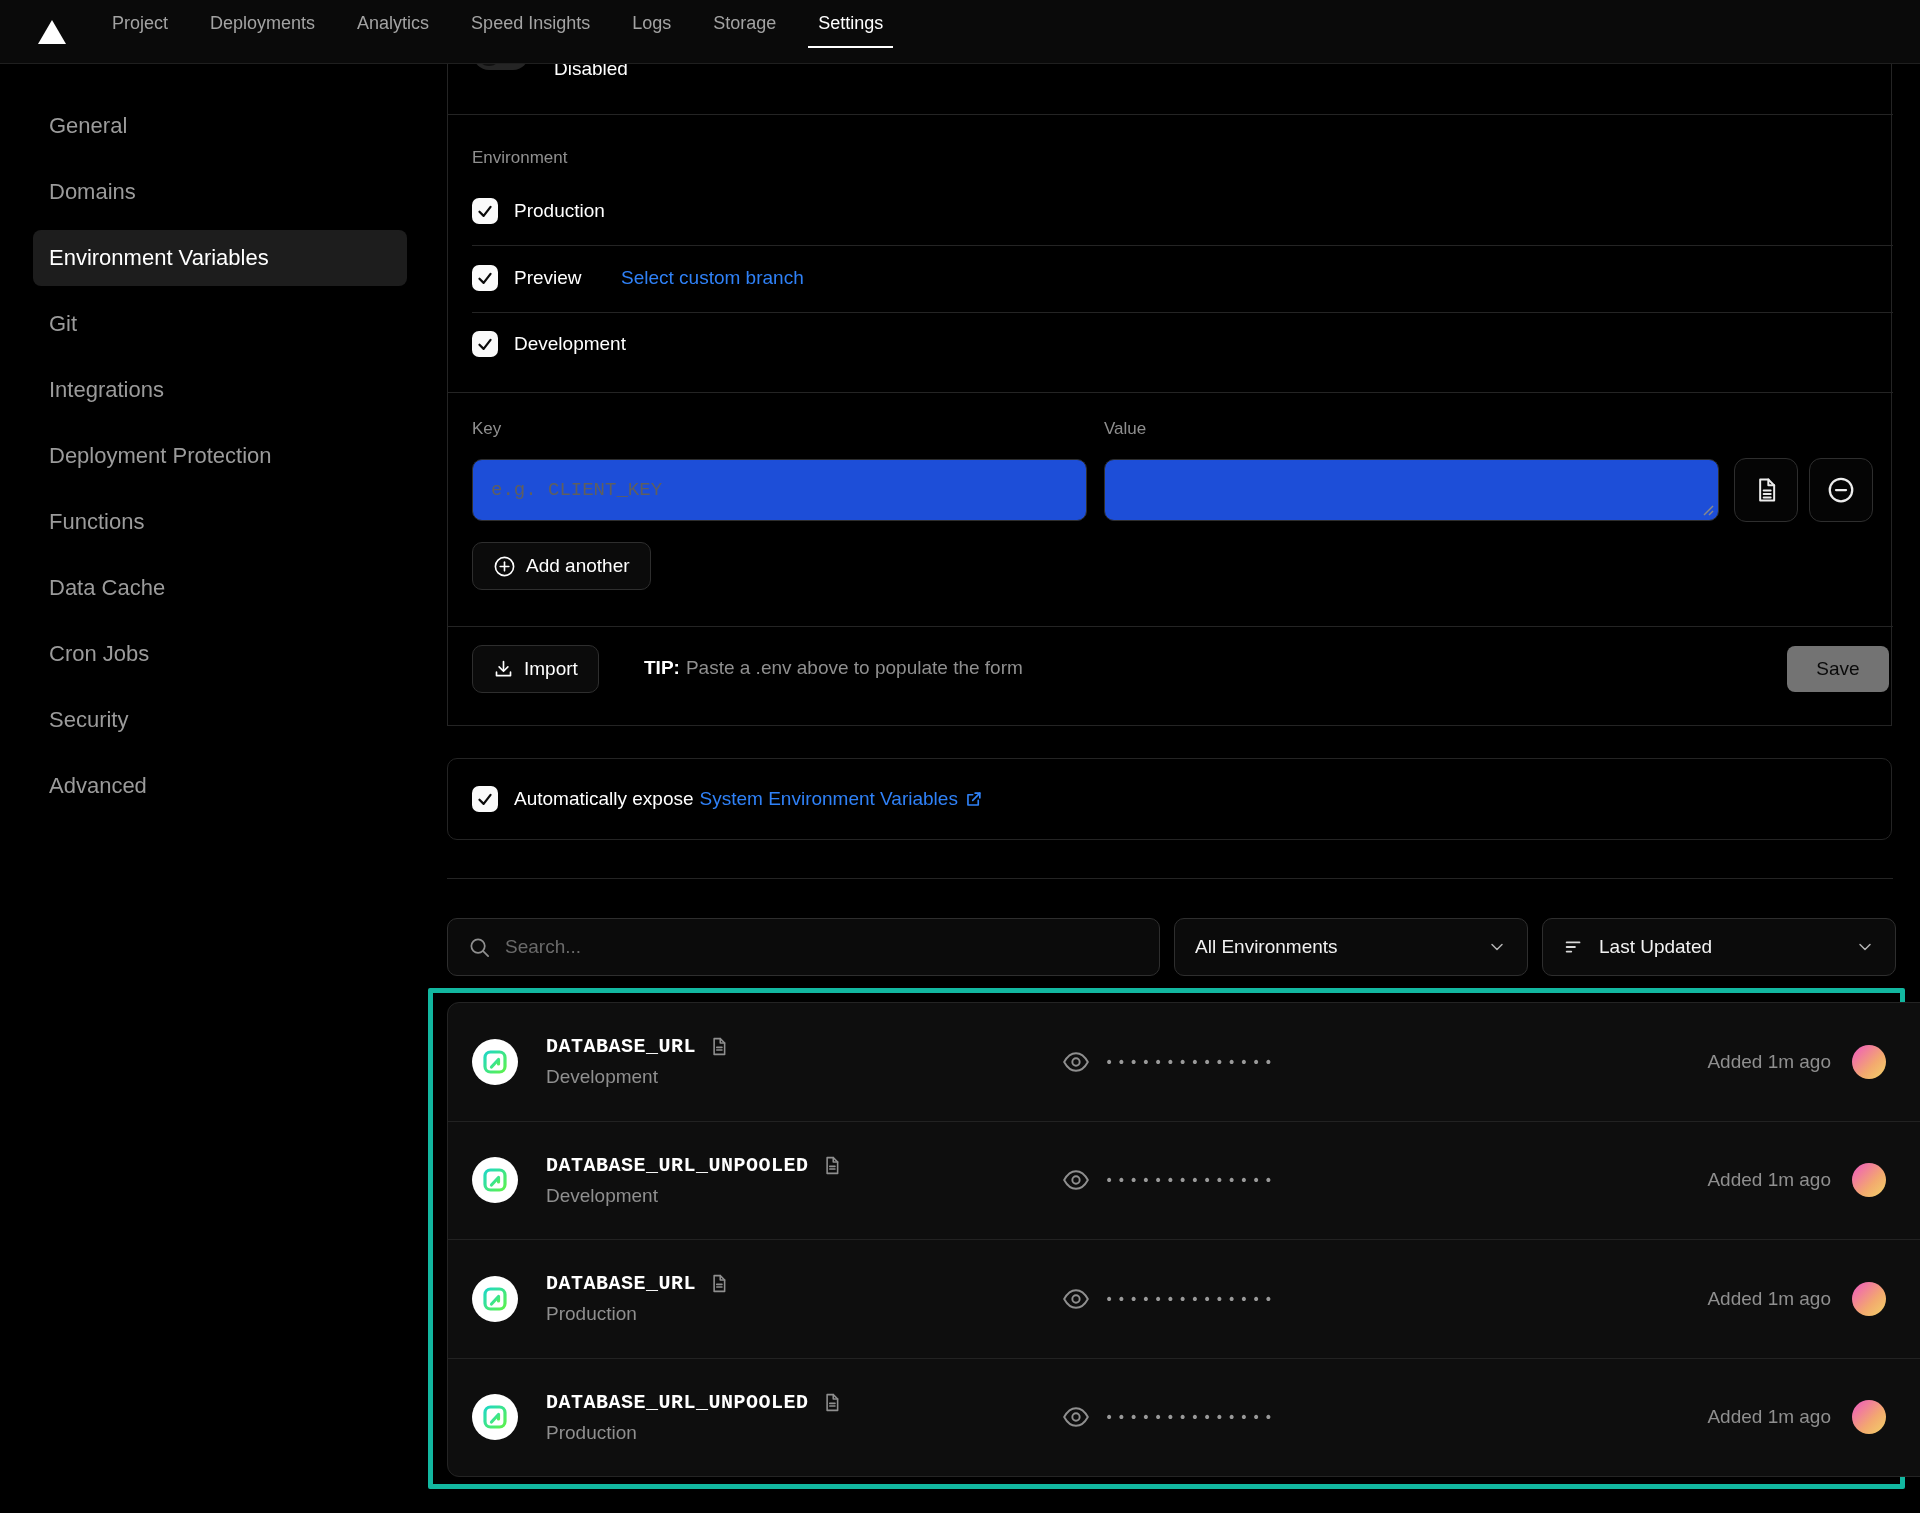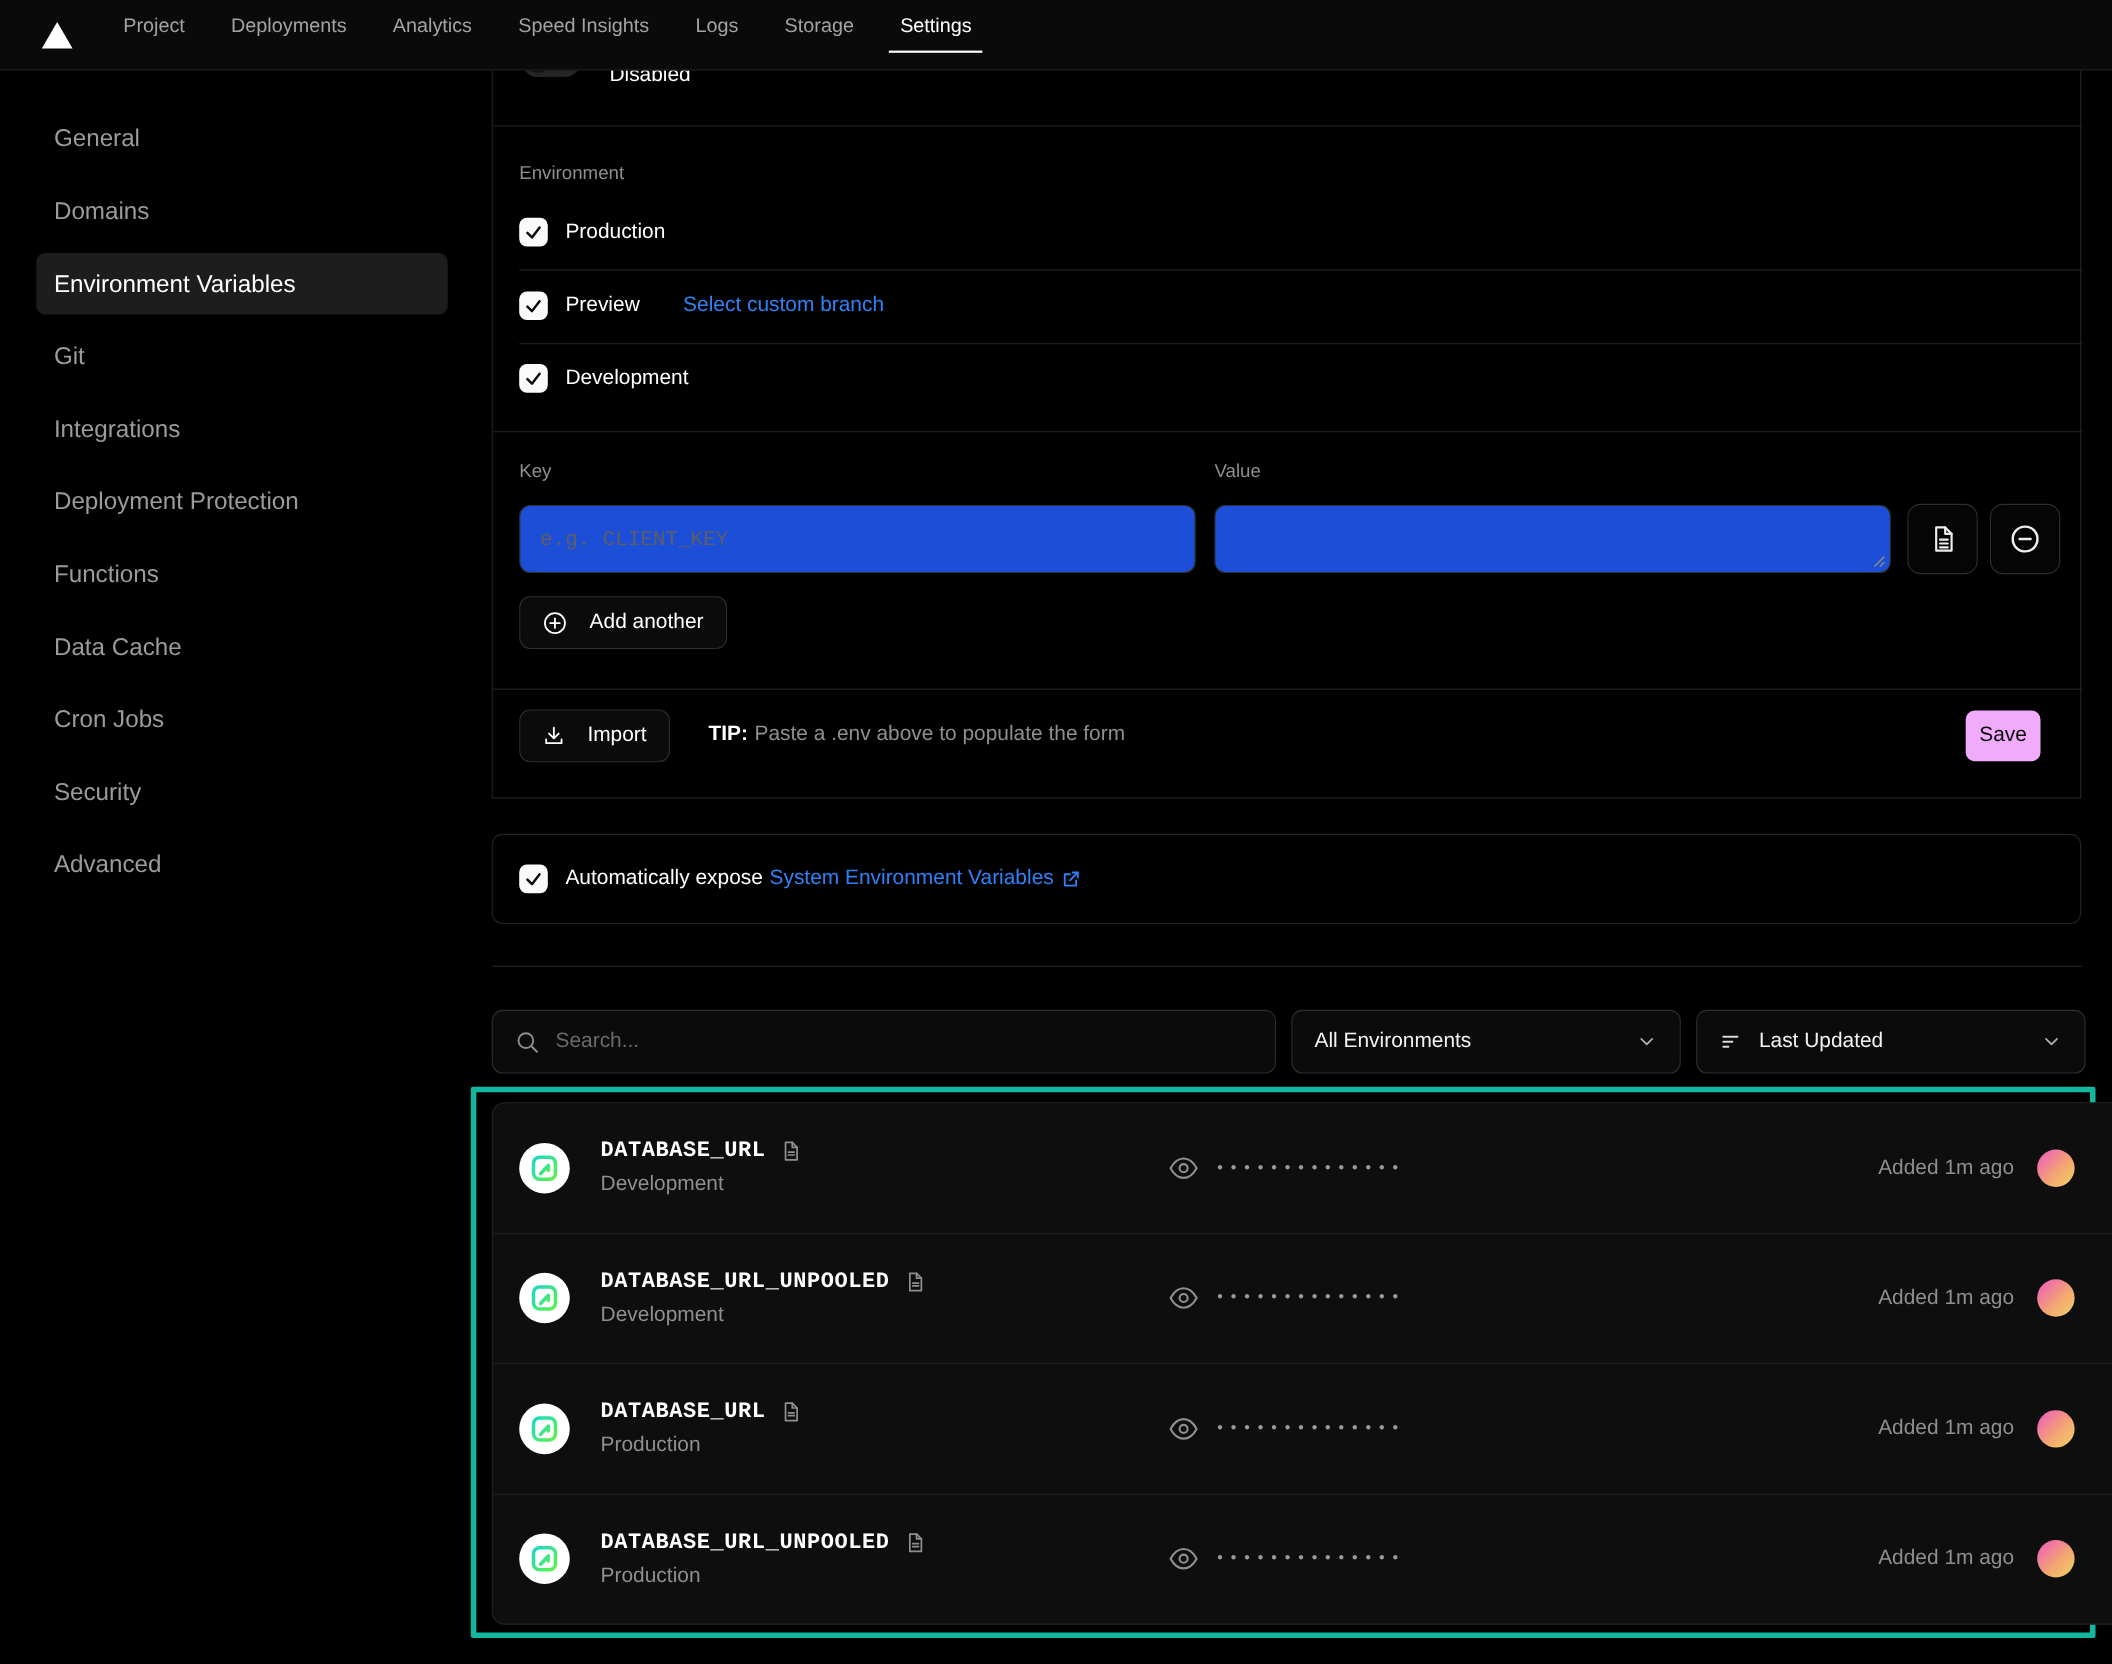--- a/index.html
+++ b/index.html
@@ -52,25 +52,25 @@
                 font-size:19px; padding:0 18px; outline:none; }
   .text-field::placeholder { color:#5f5f5f; }
   textarea.text-field { resize:none; padding-top:19px; }
   .resize-handle { position:absolute; pointer-events:none; }
 
   .icon-btn { position:absolute; width:64px; height:64px; background:#050505;
               border:1px solid #2e2e2e; border-radius:12px; display:flex; align-items:center;
               justify-content:center; color:#ededed; cursor:pointer; }
 
   .ghost-btn { position:absolute; height:48px; background:#0b0b0b; border:1px solid #2e2e2e;
-               border-radius:10px; display:flex; align-items:center; gap:20px; padding:0 20px;
+               border-radius:10px; display:flex; align-items:center; gap:10px; padding:0 20px;
                color:#ffffff; font-size:19px; cursor:pointer; }
   .tip { position:absolute; font-size:19px; color:#8f8f8f; }
   .tip b { color:#ffffff; font-weight:700; margin-right:6px; }
-  .save-btn { position:absolute; width:68px; height:46px; background:#f0abfc; color:#0a0a0a;
+  .save-btn { position:absolute; width:102px; height:46px; background:#737373; color:#0a0a0a;
               border:none; border-radius:8px; font-size:19px; font-weight:500;
               font-family:"Liberation Sans",sans-serif; cursor:pointer; }
 
   
   .card2 { position:absolute; left:447px; top:758px; width:1445px; height:82px;
            border:1px solid #242424; border-radius:10px; background:#000;
            display:flex; align-items:center; padding-left:24px; }
   .card2 .checkbox { position:static; flex:0 0 26px; }
   .card2 .expose-text { margin-left:16px; font-size:19px; color:#fff; }
   .card2 .blue-link { font-size:19px; margin-left:6px; display:inline-flex; align-items:center; gap:6px; }

